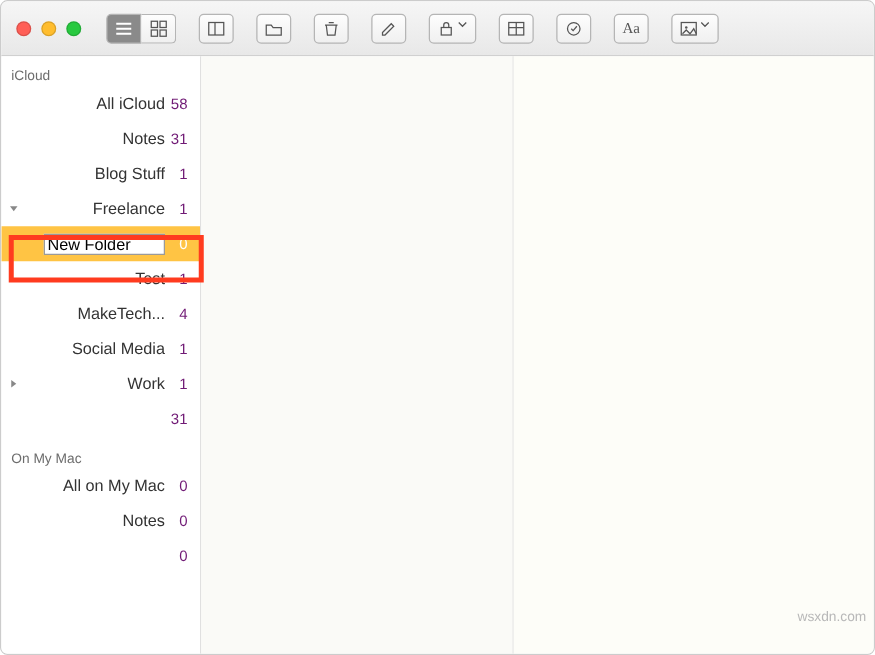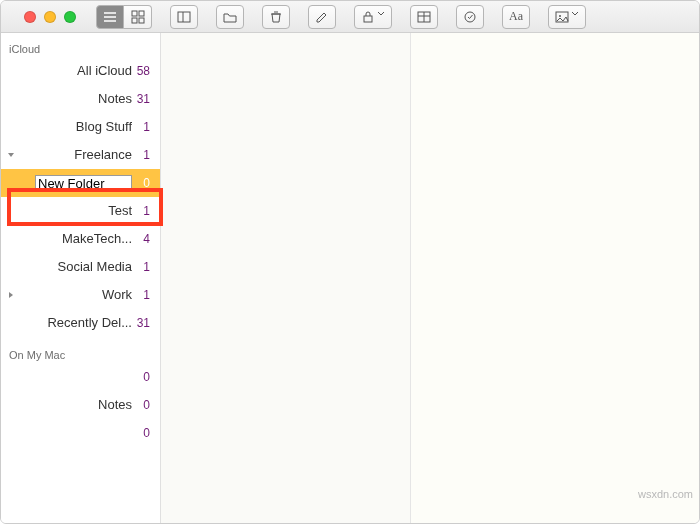--- a/index.html
+++ b/index.html
@@ -1,19 +1,19 @@
 <!DOCTYPE html>
 <html><head>
 <meta charset="utf-8">
 <style>
   * { box-sizing: border-box; margin: 0; padding: 0; }
   html, body { width: 700px; height: 524px; font-family: -apple-system, "Helvetica Neue", Arial, sans-serif; font-size: 13px; color: #333; background: #fff; overflow: hidden; }
   .window { width: 700px; height: 524px; display: flex; flex-direction: column; border: 1px solid #ccc; border-radius: 6px; overflow: hidden; position: relative; }
   
-  .titlebar { height: 32px; background: linear-gradient(#f6f6f6,#e8e8e8); border-bottom: 1px solid #d0d0d0; display: flex; align-items: center; padding: 0 23px; gap: 6px; }
+  .titlebar { height: 44px; background: linear-gradient(#f6f6f6,#e8e8e8); border-bottom: 1px solid #d0d0d0; display: flex; align-items: center; padding: 0 12px; gap: 6px; }
   .traffic { display: flex; gap: 8px; margin-right: 14px; }
   .dot { width: 12px; height: 12px; border-radius: 50%; box-shadow: inset 0 0 0 1px rgba(0,0,0,0.15); }
   .dot.red { background:#ff5f57; }
   .dot.yellow { background:#ffbd2e; }
   .dot.green { background:#28c940; }
   .tb-group { display:flex; gap:0; }
   .tb-btn { height:24px; min-width:28px; padding:0 6px; background: linear-gradient(#fdfdfd,#f0f0f0); border:1px solid #b5b5b5; border-radius:4px; display:flex; align-items:center; justify-content:center; color:#555; cursor:default; }
   .tb-group .tb-btn { border-radius:0; }
   .tb-group .tb-btn:first-child { border-top-left-radius:4px; border-bottom-left-radius:4px; }
   .tb-group .tb-btn:last-child { border-top-right-radius:4px; border-bottom-right-radius:4px; border-left:none;}
@@ -221,26 +221,26 @@
         <div class="row indent-1">
           <span class="tri">
             <svg width="8" height="8" viewBox="0 0 8 8">
               <path d="M2 1l4 3-4 3z" fill="#888"></path>
             </svg>
           </span>
           <span class="label">Work</span>
           <span class="count">1</span>
         </div>
         <div class="row indent-1">
-          <span class="label">Recently Del...</span>
           <span class="count">31</span>
         </div>
         <div style="height: 8px;"></div>
         <div class="section-header">On My Mac</div>
         <div class="row indent-1">
+          <span class="label">All on My Mac</span>
           <span class="count">0</span>
         </div>
         <div class="row indent-1">
           <span class="label">Notes</span>
           <span class="count">0</span>
         </div>
         <div class="row indent-1">
           <span class="count">0</span>
         </div>
       </div>

